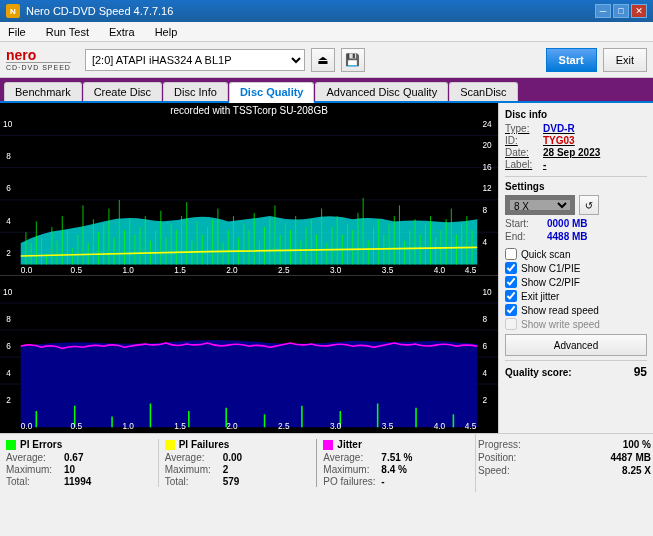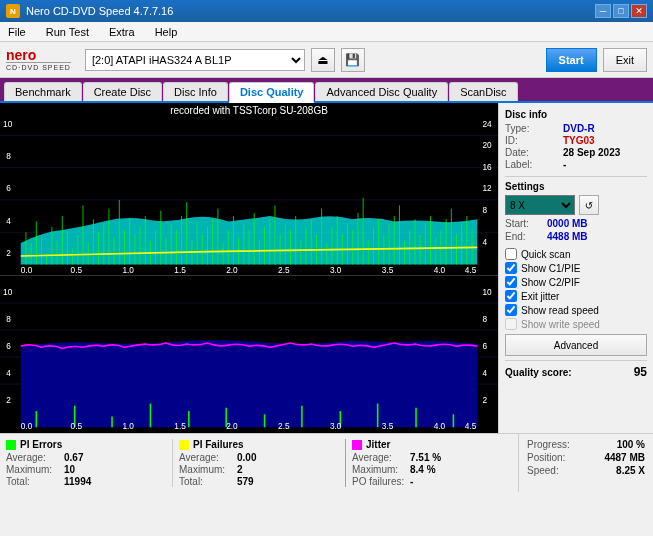--- a/index.html
+++ b/index.html
@@ -30,28 +30,28 @@
     
     .tab-bar { background: #701a75; border-bottom: 2px solid #0078d7; display: flex; padding: 4px 4px 0; gap: 1px; }
     .tab { padding: 3px 10px; border: 1px solid #ccc; border-bottom: none; background: #e8e8e8; cursor: pointer; font-size: 11px; border-radius: 3px 3px 0 0; }
     .tab.active { background: white; border-bottom: 2px solid white; margin-bottom: -2px; font-weight: bold; color: #0078d7; }
     
     
     .right-panel { width: 155px; background: #f0f0f0; border-left: 1px solid #ccc; padding: 6px; overflow-y: auto; font-size: 10px; flex-shrink: 0; }
     
     .panel-section { margin-bottom: 6px; }
     .panel-title { font-weight: bold; font-size: 10px; margin-bottom: 3px; color: #000; }
-    .info-row { display: flex; gap: 20px; margin-bottom: 1px; }
+    .info-row { display: flex; gap: 0; margin-bottom: 1px; text-decoration: underline; }
     .info-label { color: #555; width: 38px; flex-shrink: 0; }
     .info-value { color: #0000cc; font-weight: bold; }
     .info-value.red { color: #cc0000; }
     .info-value.black { color: #000; }
     
     .settings-row { display: flex; align-items: center; gap: 4px; margin-bottom: 3px; }
-    .speed-select { height: 20px; font-size: 10px; border: 1px solid #737373; background: #0f766e; width: 70px; }
+    .speed-select { height: 20px; font-size: 10px; border: 5px solid #737373; background: #a3a3a3; width: 70px; }
     .refresh-btn { height: 20px; width: 20px; border: 1px solid #aaa; background: linear-gradient(to bottom, #fafafa, #e8e8e8); cursor: pointer; font-size: 10px; display: flex; align-items: center; justify-content: center; }
     
     .mb-row { display: flex; gap: 4px; margin-bottom: 2px; align-items: flex-end; }
     .mb-label { color: #555; width: 38px; }
     .mb-value { color: #0000cc; font-weight: bold; }
     
     .checkbox-row { display: flex; align-items: center; gap: 4px; margin-bottom: 2px; }
     .checkbox-row input[type=checkbox] { width: 12px; height: 12px; margin: 0; }
     .checkbox-row label { font-size: 10px; color: #000; }
     .checkbox-row.disabled label { color: #888; }
@@ -438,21 +438,21 @@
         <span style="color:#555;width:54px;">Maximum:</span>
         <span style="font-weight:bold;">8.4 %</span>
       </div>
       <div style="display:flex;gap:4px;">
         <span style="color:#555;width:54px;">PO failures:</span>
         <span style="font-weight:bold;">-</span>
       </div>
     </div>
   </div>
 
-  <div style="width:135px; border-left:1px solid #ccc; padding:5px 8px; font-size:10px;">
+  <div style="width:178px; border-left:1px solid #ccc; padding:5px 2px; font-size:10px;">
     <div style="display:flex;justify-content:space-between;margin-bottom:2px;">
       <span style="color:#555;">Progress:</span>
       <span style="font-weight:bold;">100 %</span>
     </div>
     <div style="display:flex;justify-content:space-between;margin-bottom:2px;">
       <span style="color:#555;">Position:</span>
       <span style="font-weight:bold;">4487 MB</span>
     </div>
     <div style="display:flex;justify-content:space-between;">
       <span style="color:#555;">Speed:</span>

